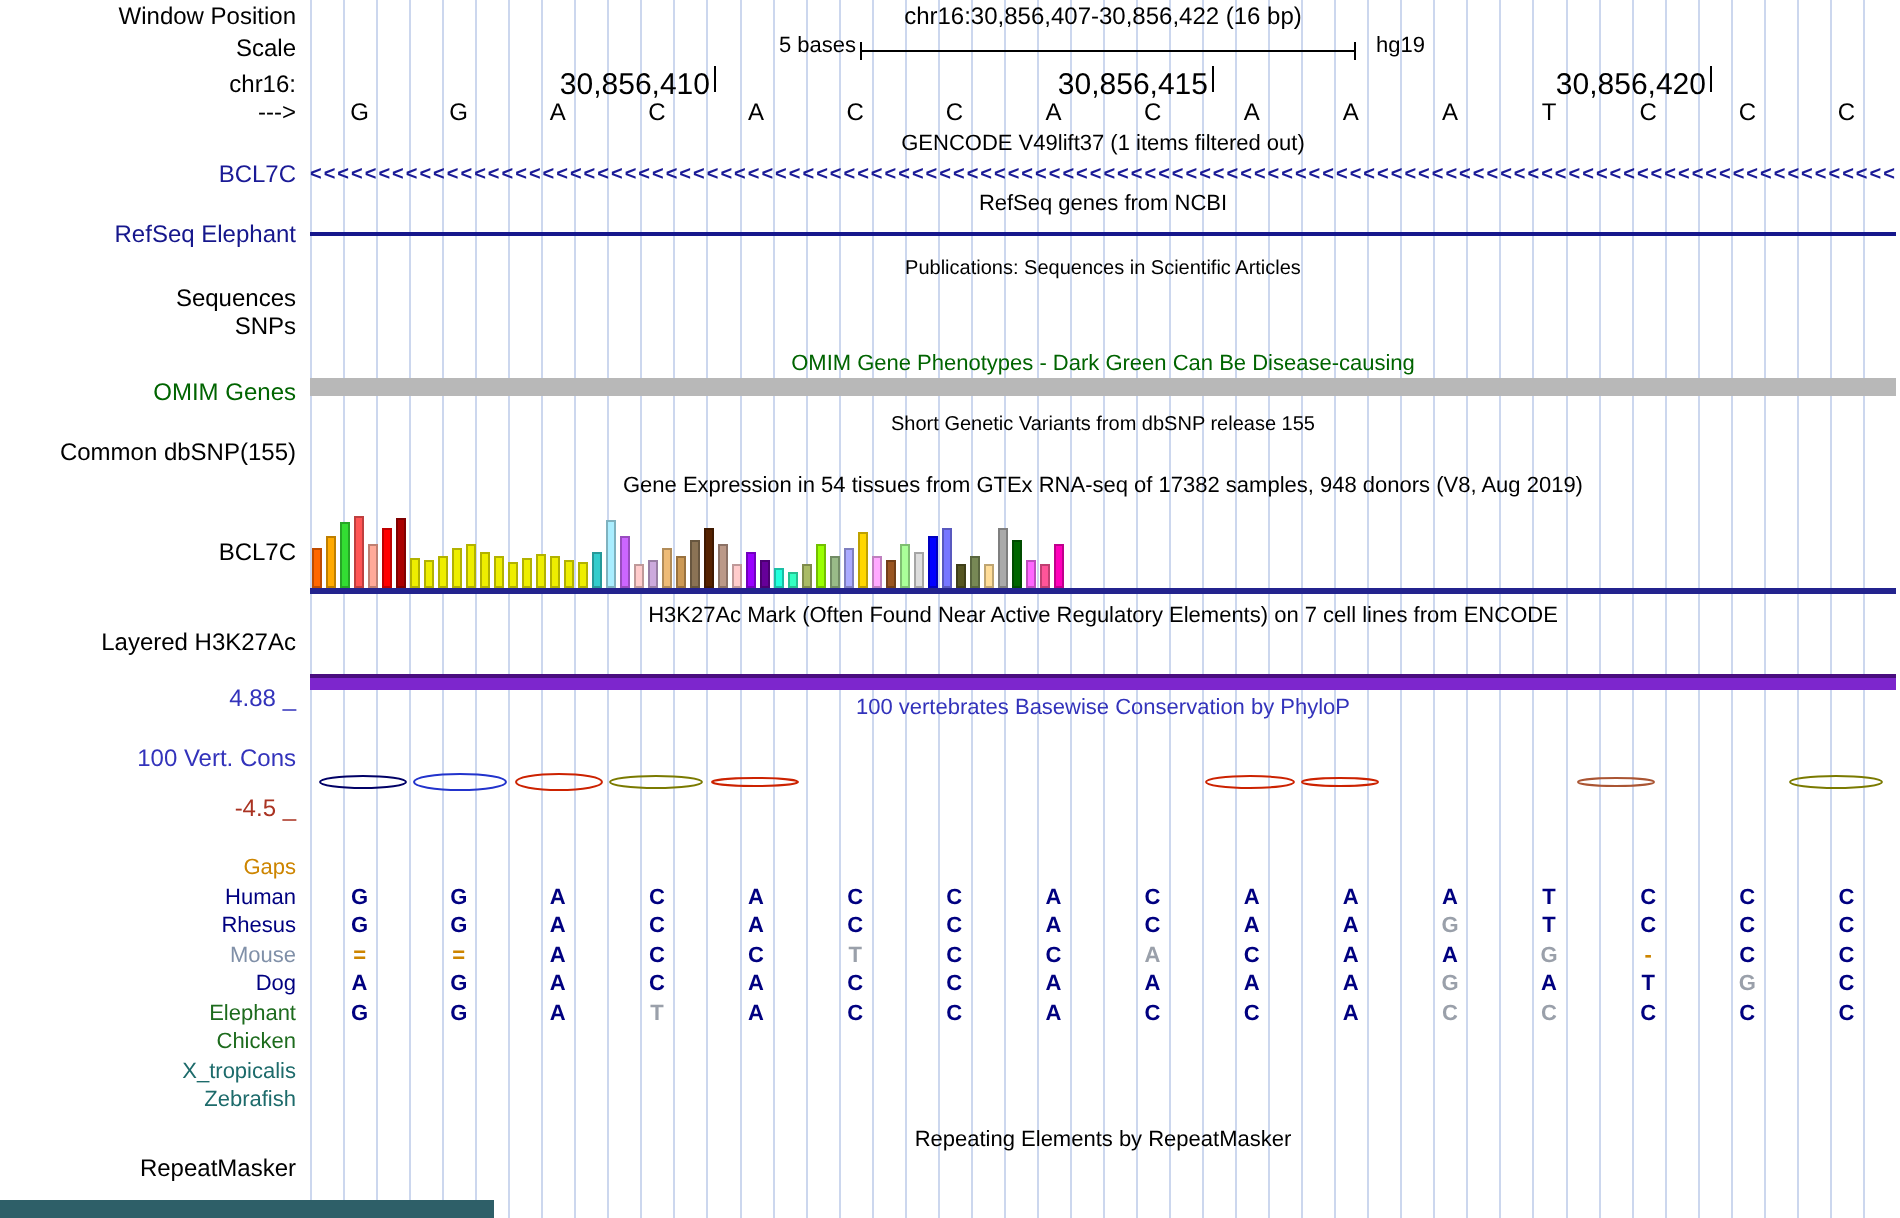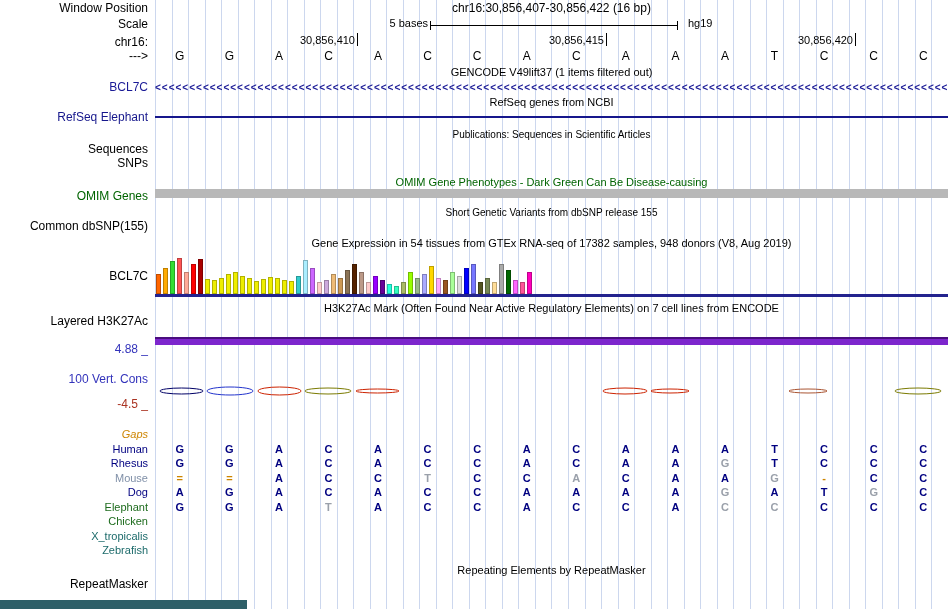--- a/index.html
+++ b/index.html
@@ -18,21 +18,21 @@
   .title-row { position: absolute; left: 155px; top: 1px; width: 793px; display: flex;
     justify-content: center; gap: 30px; font-size: 12px; line-height: 14px; }
 
   .five-bases { position: absolute; top: 17px; right: 522px; font-size: 11px; }
   .scale-bar { position: absolute; left: 430px; top: 21px; width: 248px; height: 9px;
     border-left: 1px solid #000; border-right: 1px solid #000;
     background: linear-gradient(#000, #000) center / 100% 1px no-repeat; }
   .hg19 { position: absolute; left: 688px; top: 17px; font-size: 11px; }
 
   .coord-ruler { position: absolute; left: 0; top: 33px; width: 950px; height: 14px; }
-  .tick-label { position: absolute; top: 1px; font-size: 11px; white-space: nowrap; }
+  .tick-label { position: absolute; top: 1px; font-size: 15px; white-space: nowrap; }
   .tick-mark { position: absolute; top: 0; width: 1px; height: 13px; background: #000; }
 
   .basegrid { position: absolute; left: 155px; width: 793px; display: grid;
     grid-template-columns: repeat(16, 1fr); }
   .basegrid span { text-align: center; }
   .ruler-bases { top: 49px; height: 14px; font-size: 12px; color: #000; line-height: 14px; }
 
   .gencode-arrows { position: absolute; left: 155px; top: 81px; width: 793px; height: 13px;
     overflow: hidden; color: #1a1a96; font-weight: bold; font-size: 10px; line-height: 13px;
     letter-spacing: 1px; white-space: nowrap; }
@@ -181,36 +181,37 @@
       <div class="gtex-bar" style="height: 12px; background: rgb(255, 85, 153);"></div>
       <div class="gtex-bar" style="height: 22px; background: rgb(255, 0, 187);"></div>
     </div>
   <div class="gtex-baseline" style="background:#23238e"></div>
 
   <div class="ctr" style="top:302px">H3K27Ac Mark (Often Found Near Active Regulatory Elements) on 7 cell lines from ENCODE</div>
   <div class="gut" style="top:315px">Layered H3K27Ac</div>
   <div class="h3k27-bar" style="background:#7d26cd;border-top:2px solid #4a0d7f"></div>
 
   <div class="gut" style="top:343px;color:#3333bb">4.88 _</div>
+  <div class="ctr" style="top:348px;color:#3333bb">100 vertebrates Basewise Conservation by PhyloP</div>
   <div class="gut" style="top:373px;color:#3333bb">100 Vert. Cons</div>
   <svg class="phylop-wiggle" width="793" height="30" viewBox="0 0 793 30">
       <ellipse cx="26.5" cy="14" rx="21.5" ry="3" fill="none" stroke="#000066" stroke-width="1"></ellipse>
       <ellipse cx="75" cy="14" rx="23" ry="4" fill="none" stroke="#2233cc" stroke-width="1"></ellipse>
       <ellipse cx="124.5" cy="14" rx="21.5" ry="4" fill="none" stroke="#cc2200" stroke-width="1"></ellipse>
       <ellipse cx="173" cy="14" rx="23" ry="3" fill="none" stroke="#7a7a00" stroke-width="1"></ellipse>
       <ellipse cx="222.5" cy="14" rx="21.5" ry="2" fill="none" stroke="#cc2200" stroke-width="1"></ellipse>
       <ellipse cx="470" cy="14" rx="22" ry="3" fill="none" stroke="#cc2200" stroke-width="1"></ellipse>
       <ellipse cx="515" cy="14" rx="19" ry="2" fill="none" stroke="#cc2200" stroke-width="1"></ellipse>
       <ellipse cx="653" cy="14" rx="19" ry="2" fill="none" stroke="#aa5533" stroke-width="1"></ellipse>
       <ellipse cx="763" cy="14" rx="23" ry="3" fill="none" stroke="#7a7a00" stroke-width="1"></ellipse>
     </svg>
   <div class="gut" style="top:398px;color:#aa3322">-4.5 _</div>
 
   <div class="multiz-labels">
-      <div class="sp-label" style="top: 0px; color: rgb(205, 133, 0); font-style: italic;">Gaps</div>
+      <div class="sp-label" style="top: 0px; color: rgb(205, 133, 0);">Gaps</div>
       <div class="sp-label" style="top: 15px; color: rgb(0, 0, 128);">Human</div>
       <div class="sp-label" style="top: 29px; color: rgb(0, 0, 128);">Rhesus</div>
       <div class="sp-label" style="top: 44px; color: rgb(128, 144, 168);">Mouse</div>
       <div class="sp-label" style="top: 58px; color: rgb(0, 0, 128);">Dog</div>
       <div class="sp-label" style="top: 73px; color: rgb(29, 107, 29);">Elephant</div>
       <div class="sp-label" style="top: 87px; color: rgb(29, 107, 29); padding-left: 12px;">Chicken</div>
       <div class="sp-label" style="top: 102px; color: rgb(29, 107, 107);">X_tropicalis</div>
       <div class="sp-label" style="top: 116px; color: rgb(29, 107, 107);">Zebrafish</div>
     </div>
   <div class="multiz-rows">

